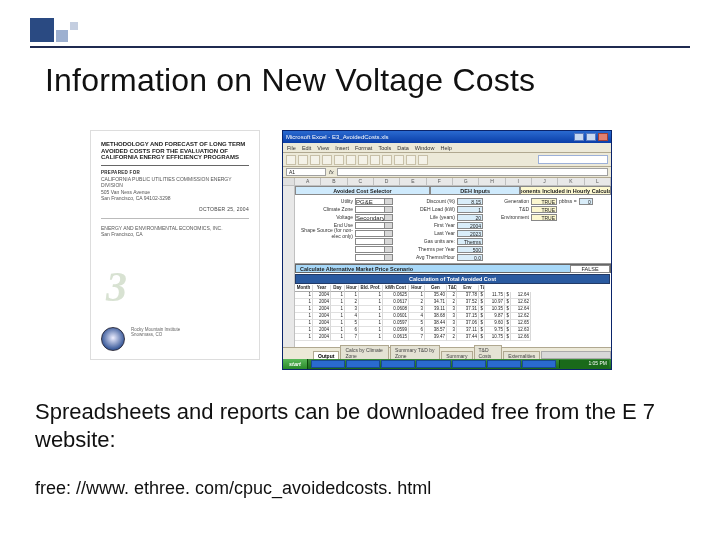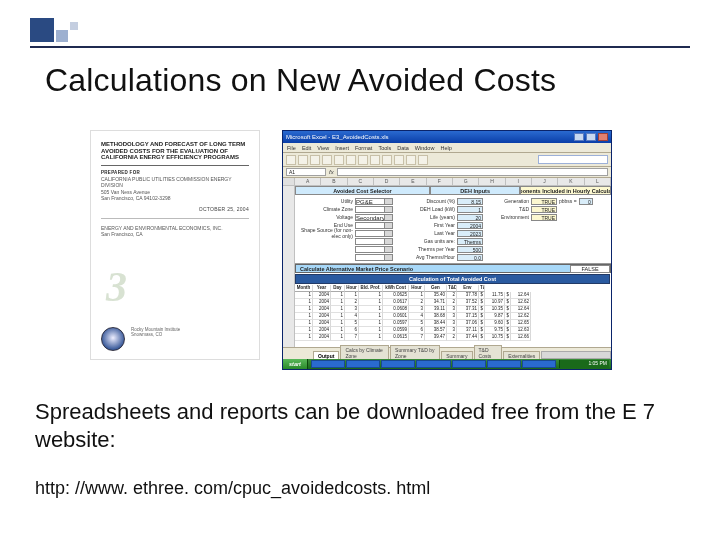--- a/index.html
+++ b/index.html
@@ -221,21 +221,21 @@
 </head>
 <body>
 
 <div class="top-deco">
   <div class="sq1"></div>
     <div class="sq2"></div>
     <div class="sq3"></div>
 </div>
 <div class="hr-top"></div>
 
-<h1 class="title">Calculations on New Avoided Costs</h1>
+<h1 class="title">Information on New Voltage Costs</h1>
 
 <div class="figures">
 
   <div class="doc-cover">
     <div class="doc-title">METHODOLOGY AND FORECAST OF LONG TERM AVOIDED COSTS FOR THE EVALUATION OF CALIFORNIA ENERGY EFFICIENCY PROGRAMS</div>
     <div class="rule"></div>
     <div class="section">
       <b>PREPARED FOR</b>
       <span>CALIFORNIA PUBLIC UTILITIES COMMISSION ENERGY DIVISION</span><br>
       <span>505 Van Ness Avenue</span><br>
@@ -538,13 +538,13 @@
           <div class="titem"></div>
           <div class="titem"></div>
         </div>
       <div class="tray">1:05 PM</div>
     </div>
   </div>
 
 </div>
 
 <div class="body-text">Spreadsheets and reports can be downloaded free from the E 7 website:</div>
-<div class="url-text">http: //www. ethree. com/cpuc_avoidedcosts. html</div>
+<div class="url-text">free: //www. ethree. com/cpuc_avoidedcosts. html</div>
 
 </body></html>

